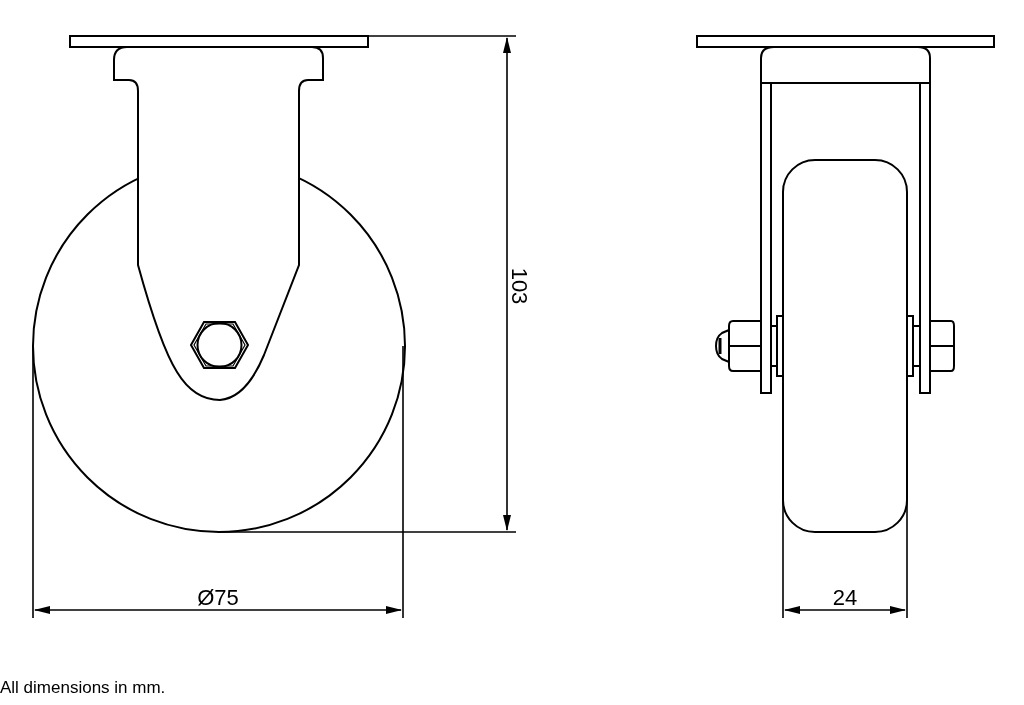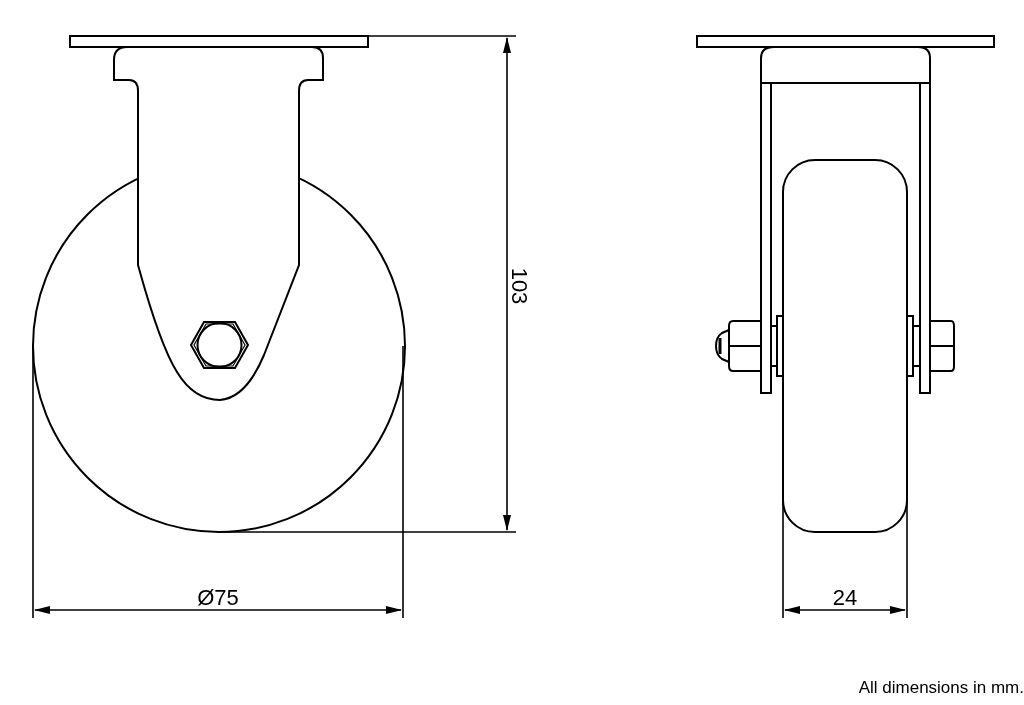--- a/index.html
+++ b/index.html
@@ -4,21 +4,21 @@
   <style>
     html, body { margin: 0; padding: 0; background: #ffffff; }
     body { width: 1024px; height: 705px; position: relative; overflow: hidden;
            font-family: "Liberation Sans", sans-serif; }
     #drawing { position: absolute; left: 0; top: 0; width: 1024px; height: 705px; }
     .ln { stroke: #000; stroke-width: 2; fill: none; }
     .fl { stroke: #000; stroke-width: 2; fill: #fff; }
     .dim { stroke: #000; stroke-width: 1.6; fill: none; }
     .arrow { fill: #000; stroke: none; }
     .dimtxt { font-family: "Liberation Sans", sans-serif; font-size: 22px; fill: #000; }
-    .note { position: absolute; left: 0; width: 1024px; top: 678px; text-align: right;
+    .note { position: absolute; left: 0; width: 1024px; top: 678px; text-align: left;
             font-size: 17px; color: #000; }
   </style>
 </head>
 <body>
 
 <svg id="drawing" viewBox="0 0 1024 705" xmlns="http://www.w3.org/2000/svg">
 
   <g>
 
     <circle class="fl" cx="219" cy="346" r="186"></circle>

